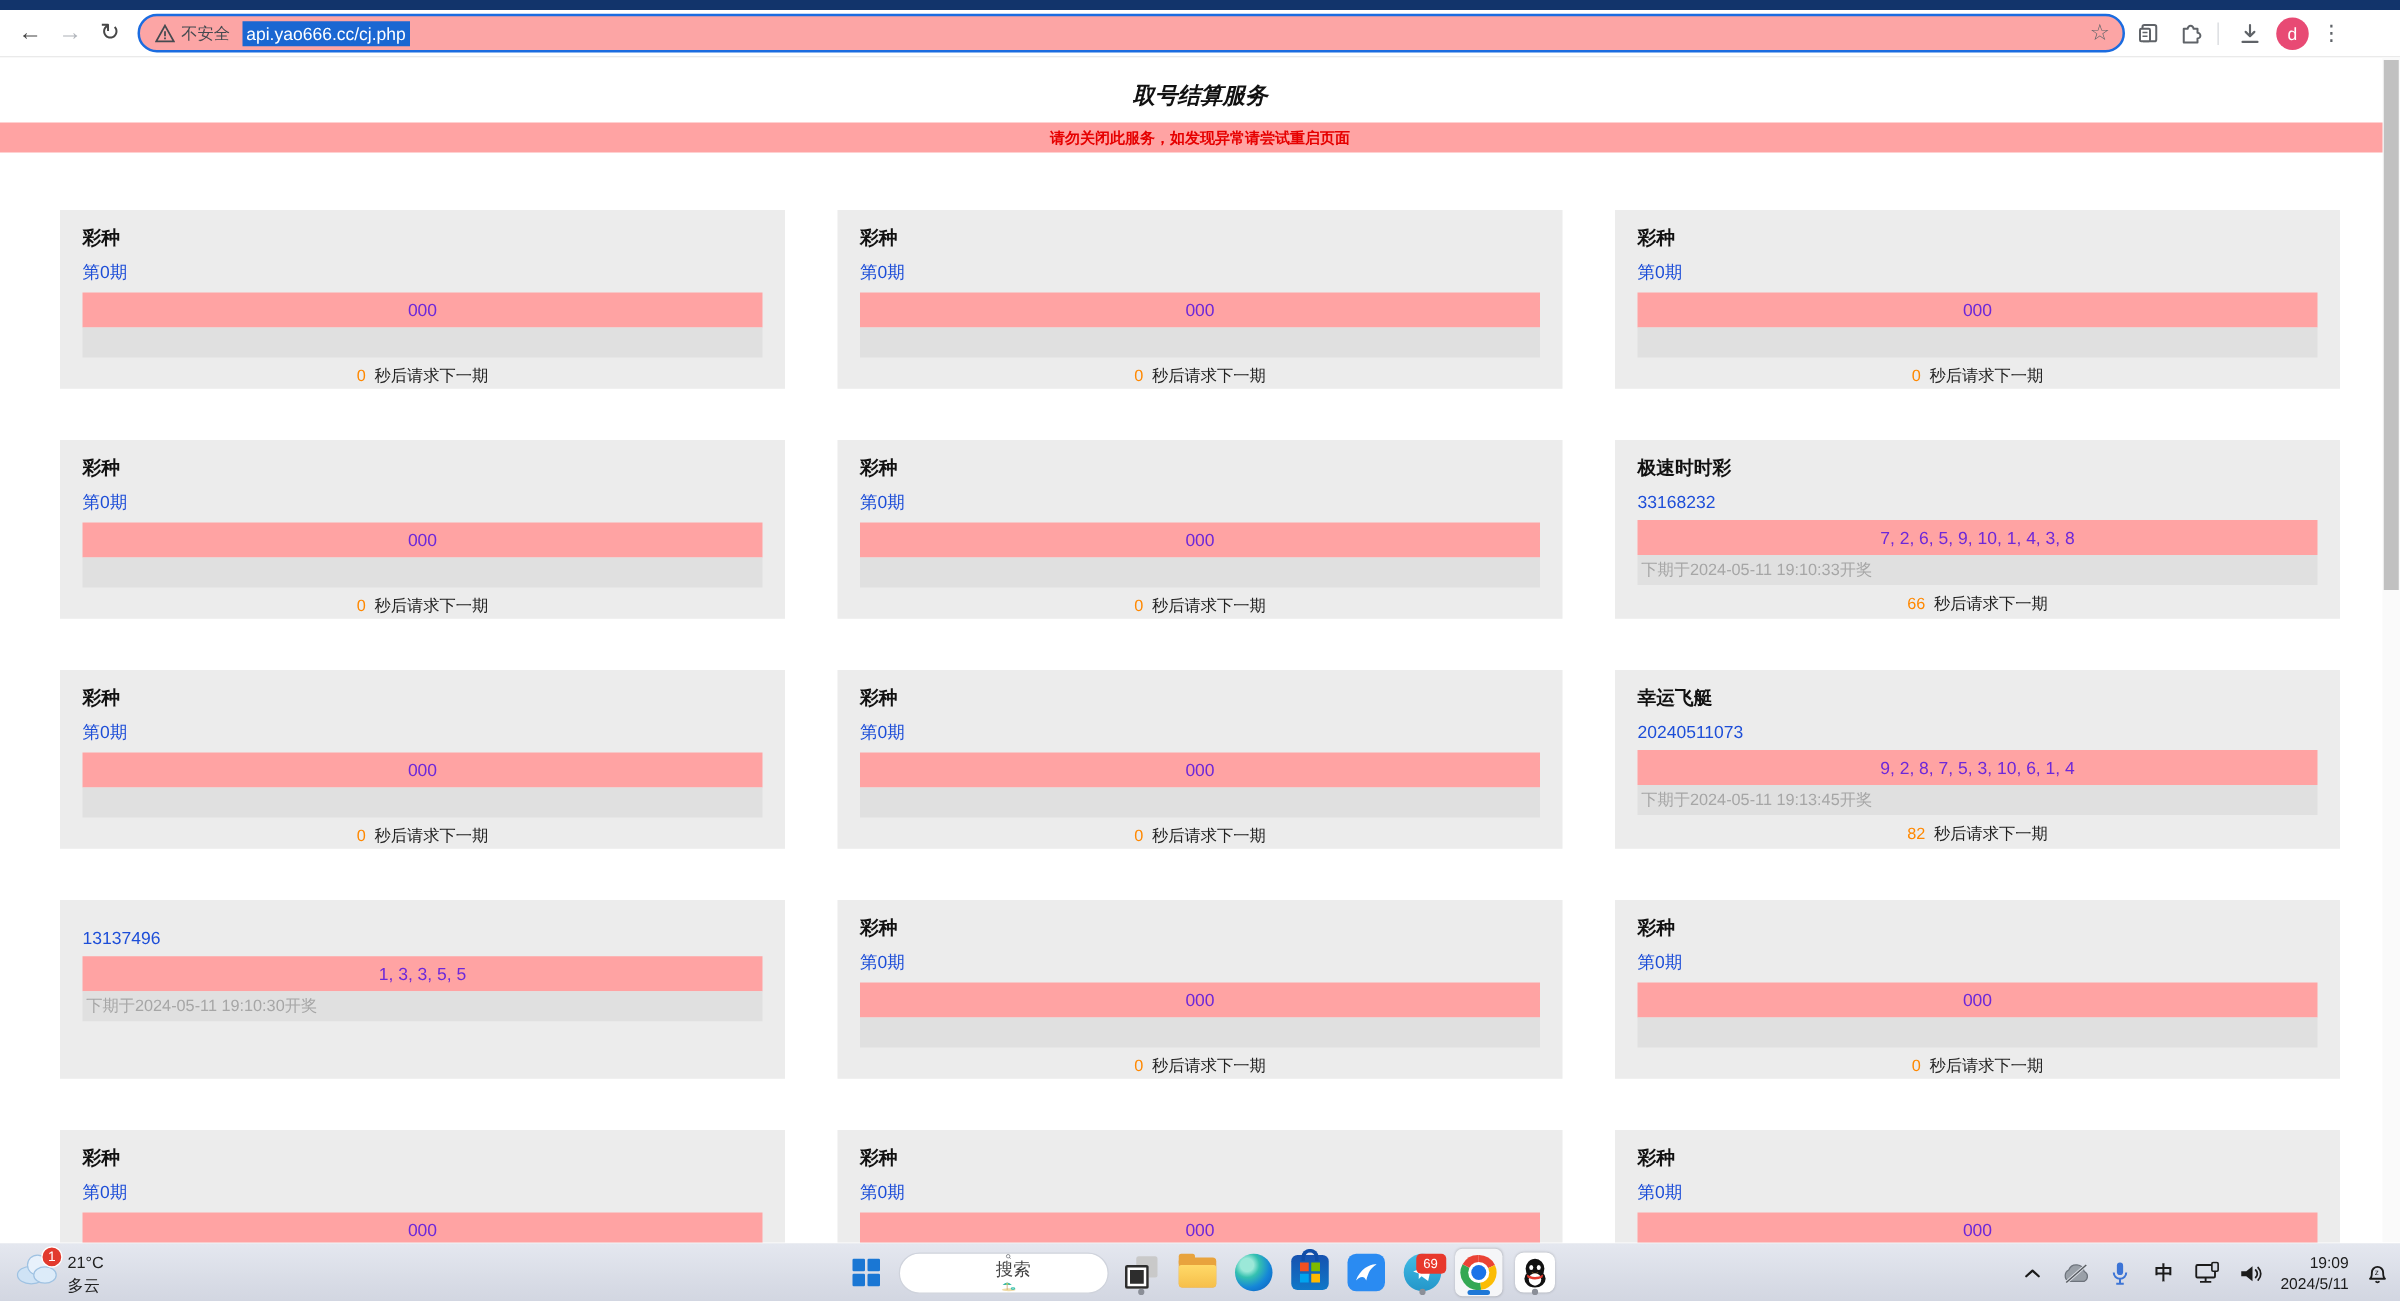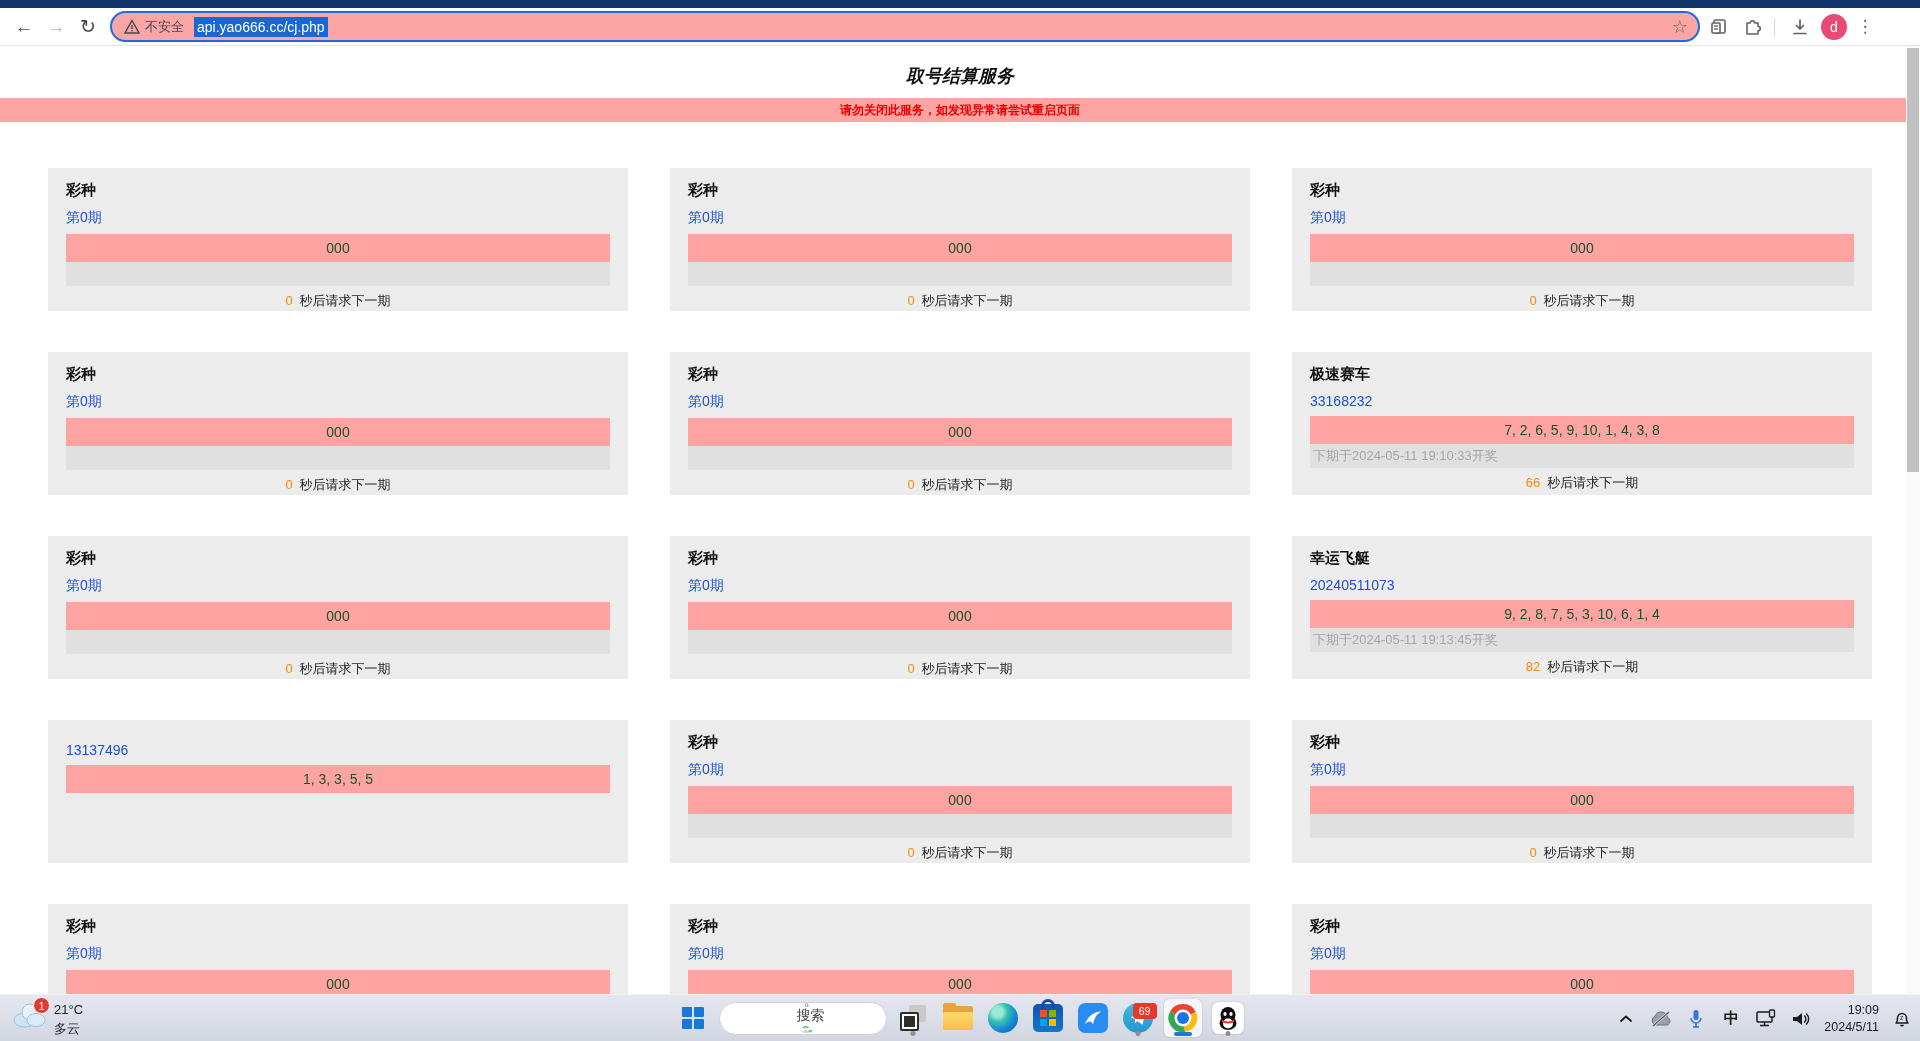--- a/index.html
+++ b/index.html
@@ -25,21 +25,21 @@
   .page { position:relative; height:948px; background:#fff; overflow:hidden; }
   .page-title { text-align:center; font-size:18px; font-weight:bold; color:#111; padding-top:18px;font-style:italic; }
   .banner { margin-top:10px; height:24px; background:#ffa3a3; display:flex; align-items:center; justify-content:center; }
   .banner span { font-size:12px; font-weight:bold; color:#e60000; }
 
   .grid { margin-top:46px; padding:0 48px; display:grid; grid-template-columns:repeat(3,580px); justify-content:space-between; row-gap:41px; }
   .card { background:#ececec; height:143px; padding:13px 18px 0 18px; }
   .card-title { font-size:15px; font-weight:bold; color:#111; }
   .card-period { font-size:14px; color:#1d4ed8; margin-top:9px; }
   .bar-pink { margin-top:7px; height:28px; background:#ffa3a3; display:flex; align-items:center; justify-content:center; }
-  .bar-pink span { font-size:14px; color:#14532d;text-align:right; }
+  .bar-pink span { font-size:14px; color:#6d28d9;text-align:right; }
   .bar-gray { height:24px; background:#e0e0e0; display:flex; align-items:center; }
   .bar-gray span { font-size:13px; color:#a6a6a6; padding-left:3px; }
   .card-footer { margin-top:6px; text-align:center; font-size:13px; color:#222; }
   .card-footer .cd { color:#ff8800; margin-right:7px; }
 
   .scrollbar { position:absolute; top:0; right:0; width:14px; height:948px; background:#fafafa; }
   .scroll-thumb { position:absolute; top:2px; left:1px; width:12px; height:424px; background:#c1c1c1; }
 
   
   .taskbar { position:fixed; bottom:0; left:0; width:1920px; height:47px; background:linear-gradient(#e4e7ef,#d2d6e1); border-top:1px solid rgba(255,255,255,.7); display:flex; align-items:center; }
@@ -195,21 +195,21 @@
         </div>
         <div class="bar-gray">
           <span></span>
         </div>
         <div class="card-footer">
           <span class="cd">0</span><span>秒后请求下一期</span>
         </div>
       </div>
 
       <div class="card">
-        <div class="card-title">极速赛车</div>
+        <div class="card-title">极速时时彩</div>
         <div class="card-period">33168232</div>
         <div class="bar-pink">
           <span>7, 2, 6, 5, 9, 10, 1, 4, 3, 8</span>
         </div>
         <div class="bar-gray">
           <span>下期于2024-05-11 19:10:33开奖</span>
         </div>
         <div class="card-footer">
           <span class="cd">66</span><span>秒后请求下一期</span>
         </div>
@@ -254,20 +254,23 @@
         </div>
         <div class="card-footer">
           <span class="cd">82</span><span>秒后请求下一期</span>
         </div>
       </div>
 
       <div class="card">
         <div class="card-period">13137496</div>
         <div class="bar-pink">
           <span>1, 3, 3, 5, 5</span>
+        </div>
+        <div class="bar-gray">
+          <span>下期于2024-05-11 19:10:30开奖</span>
         </div>
       </div>
 
       <div class="card">
         <div class="card-title">彩种</div>
         <div class="card-period">第0期</div>
         <div class="bar-pink">
           <span>000</span>
         </div>
         <div class="bar-gray">

